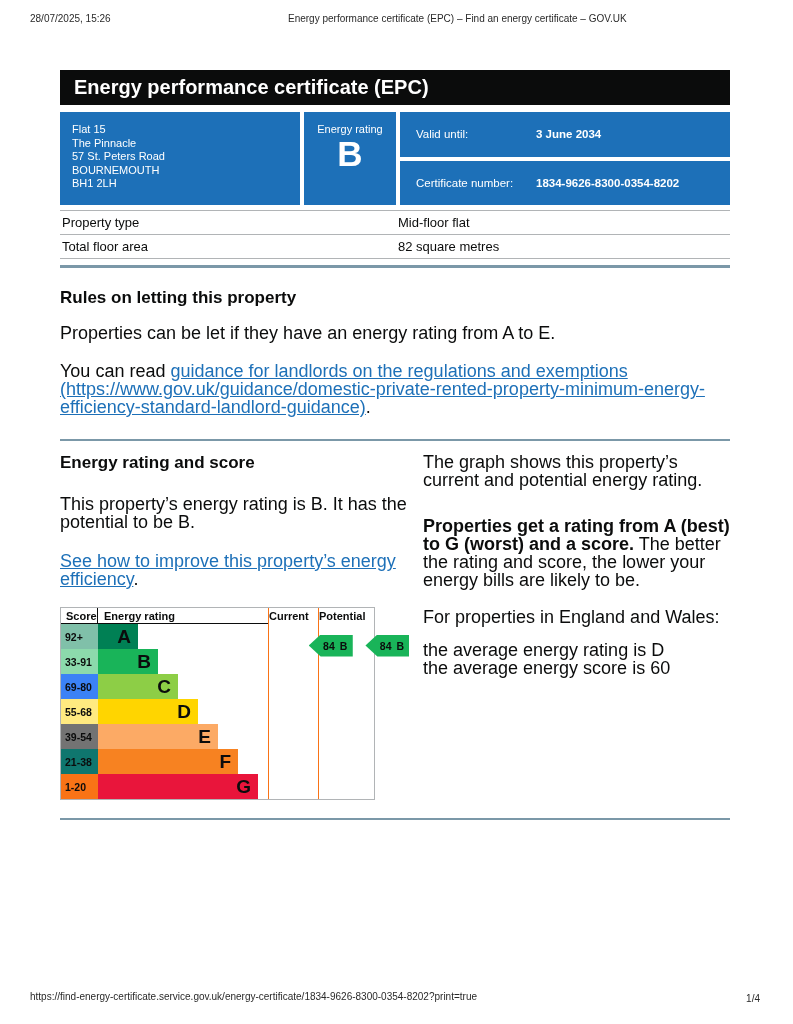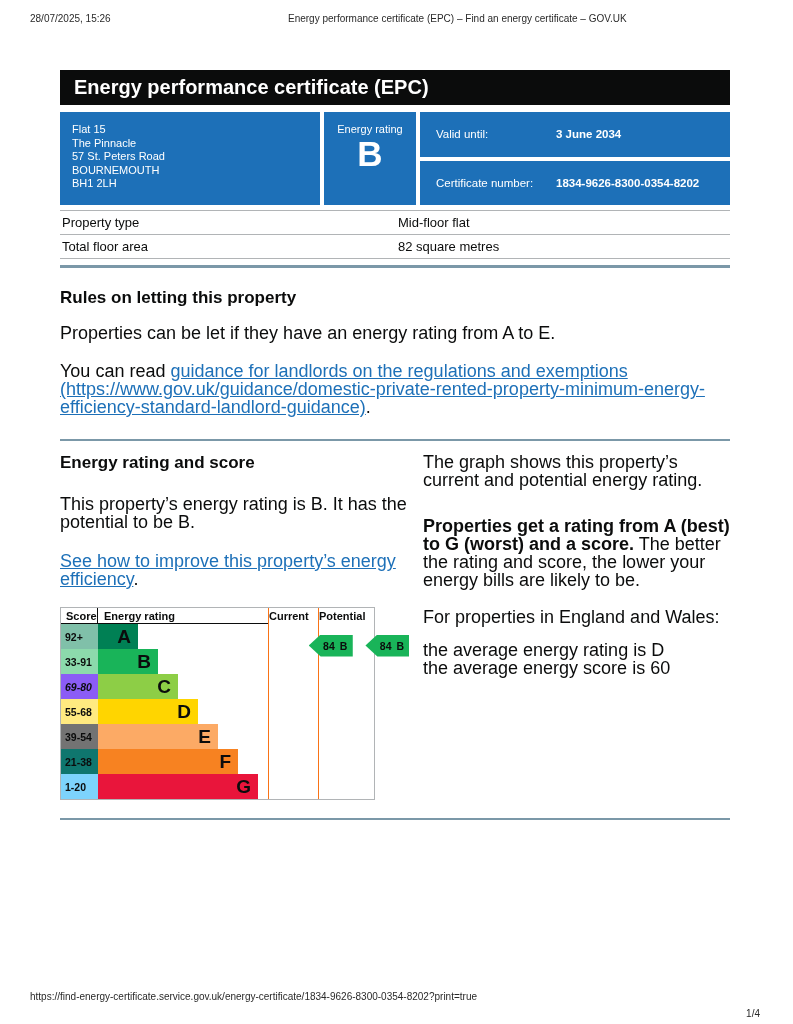--- a/index.html
+++ b/index.html
@@ -5,29 +5,29 @@
   * { margin:0; padding:0; box-sizing:border-box; }
   html,body { width:793px; height:1024px; background:#ffffff; }
   body { position:relative; font-family:"Liberation Sans", sans-serif; color:#0b0c0c; overflow:hidden; }
 
   
   .print-header { position:absolute; top:13px; left:0; width:793px; font-size:10px; color:#2a2a2a; }
   .print-date { position:absolute; left:30px; top:0; }
   .print-title { position:absolute; left:288px; top:0; }
   .print-footer { position:absolute; top:991px; left:0; width:793px; font-size:10px; color:#2a2a2a; }
   .footer-url { position:absolute; left:30px; top:0; }
-  .footer-page { position:absolute; right:33px; top:17px; }
+  .footer-page { position:absolute; right:33px; top:2px; }
 
   .content { position:absolute; left:60px; top:70px; width:670px; }
 
   .banner { height:35px; background:#0b0c0c; color:#fff; font-size:20px; font-weight:bold; line-height:35px; padding-left:14px; }
 
   .summary-row { display:flex; gap:4px; height:93px; margin-top:7px; }
   .blue-box { background:#1d70b8; color:#fff; }
-  .address-box { width:260px; padding:11px 12px; font-size:11px; line-height:13.5px; }
+  .address-box { width:240px; padding:11px 12px; font-size:11px; line-height:13.5px; }
   .rating-box { width:92px; display:flex; flex-direction:column; align-items:center; }
   .rating-label { font-size:11px; margin-top:11px; }
   .rating-value { font-size:35px; font-weight:bold; line-height:38px; }
   .right-stack { flex:1; display:flex; flex-direction:column; gap:4px; }
   .kv-box { flex:1; display:flex; align-items:center; padding-left:16px; font-size:11.5px; }
   .kv-label { width:120px; }
   .kv-value { font-weight:bold; }
 
   .property-table { margin-top:5px; border-top:1px solid #b1b4b6; font-size:13px; }
   .prop-row { display:flex; align-items:center; height:24px; border-bottom:1px solid #b1b4b6; }
@@ -141,37 +141,37 @@
           <div>
               <div class="band-row">
                 <div class="score-cell" style="background: rgb(128, 192, 169);">92+</div>
                 <div class="band-bar" style="background: rgb(0, 128, 84); width: 40px;">A</div>
               </div>
               <div class="band-row">
                 <div class="score-cell" style="background: rgb(140, 218, 172);">33-91</div>
                 <div class="band-bar" style="background: rgb(25, 180, 89); width: 60px;">B</div>
               </div>
               <div class="band-row">
-                <div class="score-cell" style="background: #8b5cf6; font-style: italic;">69-80</div>
+                <div class="score-cell" style="background: #3b82f6;">69-80</div>
                 <div class="band-bar" style="background: rgb(141, 206, 70); width: 80px;">C</div>
               </div>
               <div class="band-row">
                 <div class="score-cell" style="background: rgb(255, 234, 128);">55-68</div>
                 <div class="band-bar" style="background: rgb(255, 213, 0); width: 100px;">D</div>
               </div>
               <div class="band-row">
                 <div class="score-cell" style="background: #737373;">39-54</div>
                 <div class="band-bar" style="background: rgb(252, 170, 101); width: 120px;">E</div>
               </div>
               <div class="band-row">
                 <div class="score-cell" style="background: #0f766e;">21-38</div>
                 <div class="band-bar" style="background: rgb(247, 130, 33); width: 140px;">F</div>
               </div>
               <div class="band-row">
-                <div class="score-cell" style="background: #7dd3fc;">1-20</div>
+                <div class="score-cell" style="background: #f97316;">1-20</div>
                 <div class="band-bar" style="background: rgb(233, 21, 59); width: 160px;">G</div>
               </div>
             </div>
         </div>
         <div class="epc-col current">
           <div class="col-header">Current</div>
           <div class="col-slots">
               <div class="col-slot"></div>
               <div class="col-slot">
                 <div class="arrow" style="background: rgb(25, 180, 89);">

